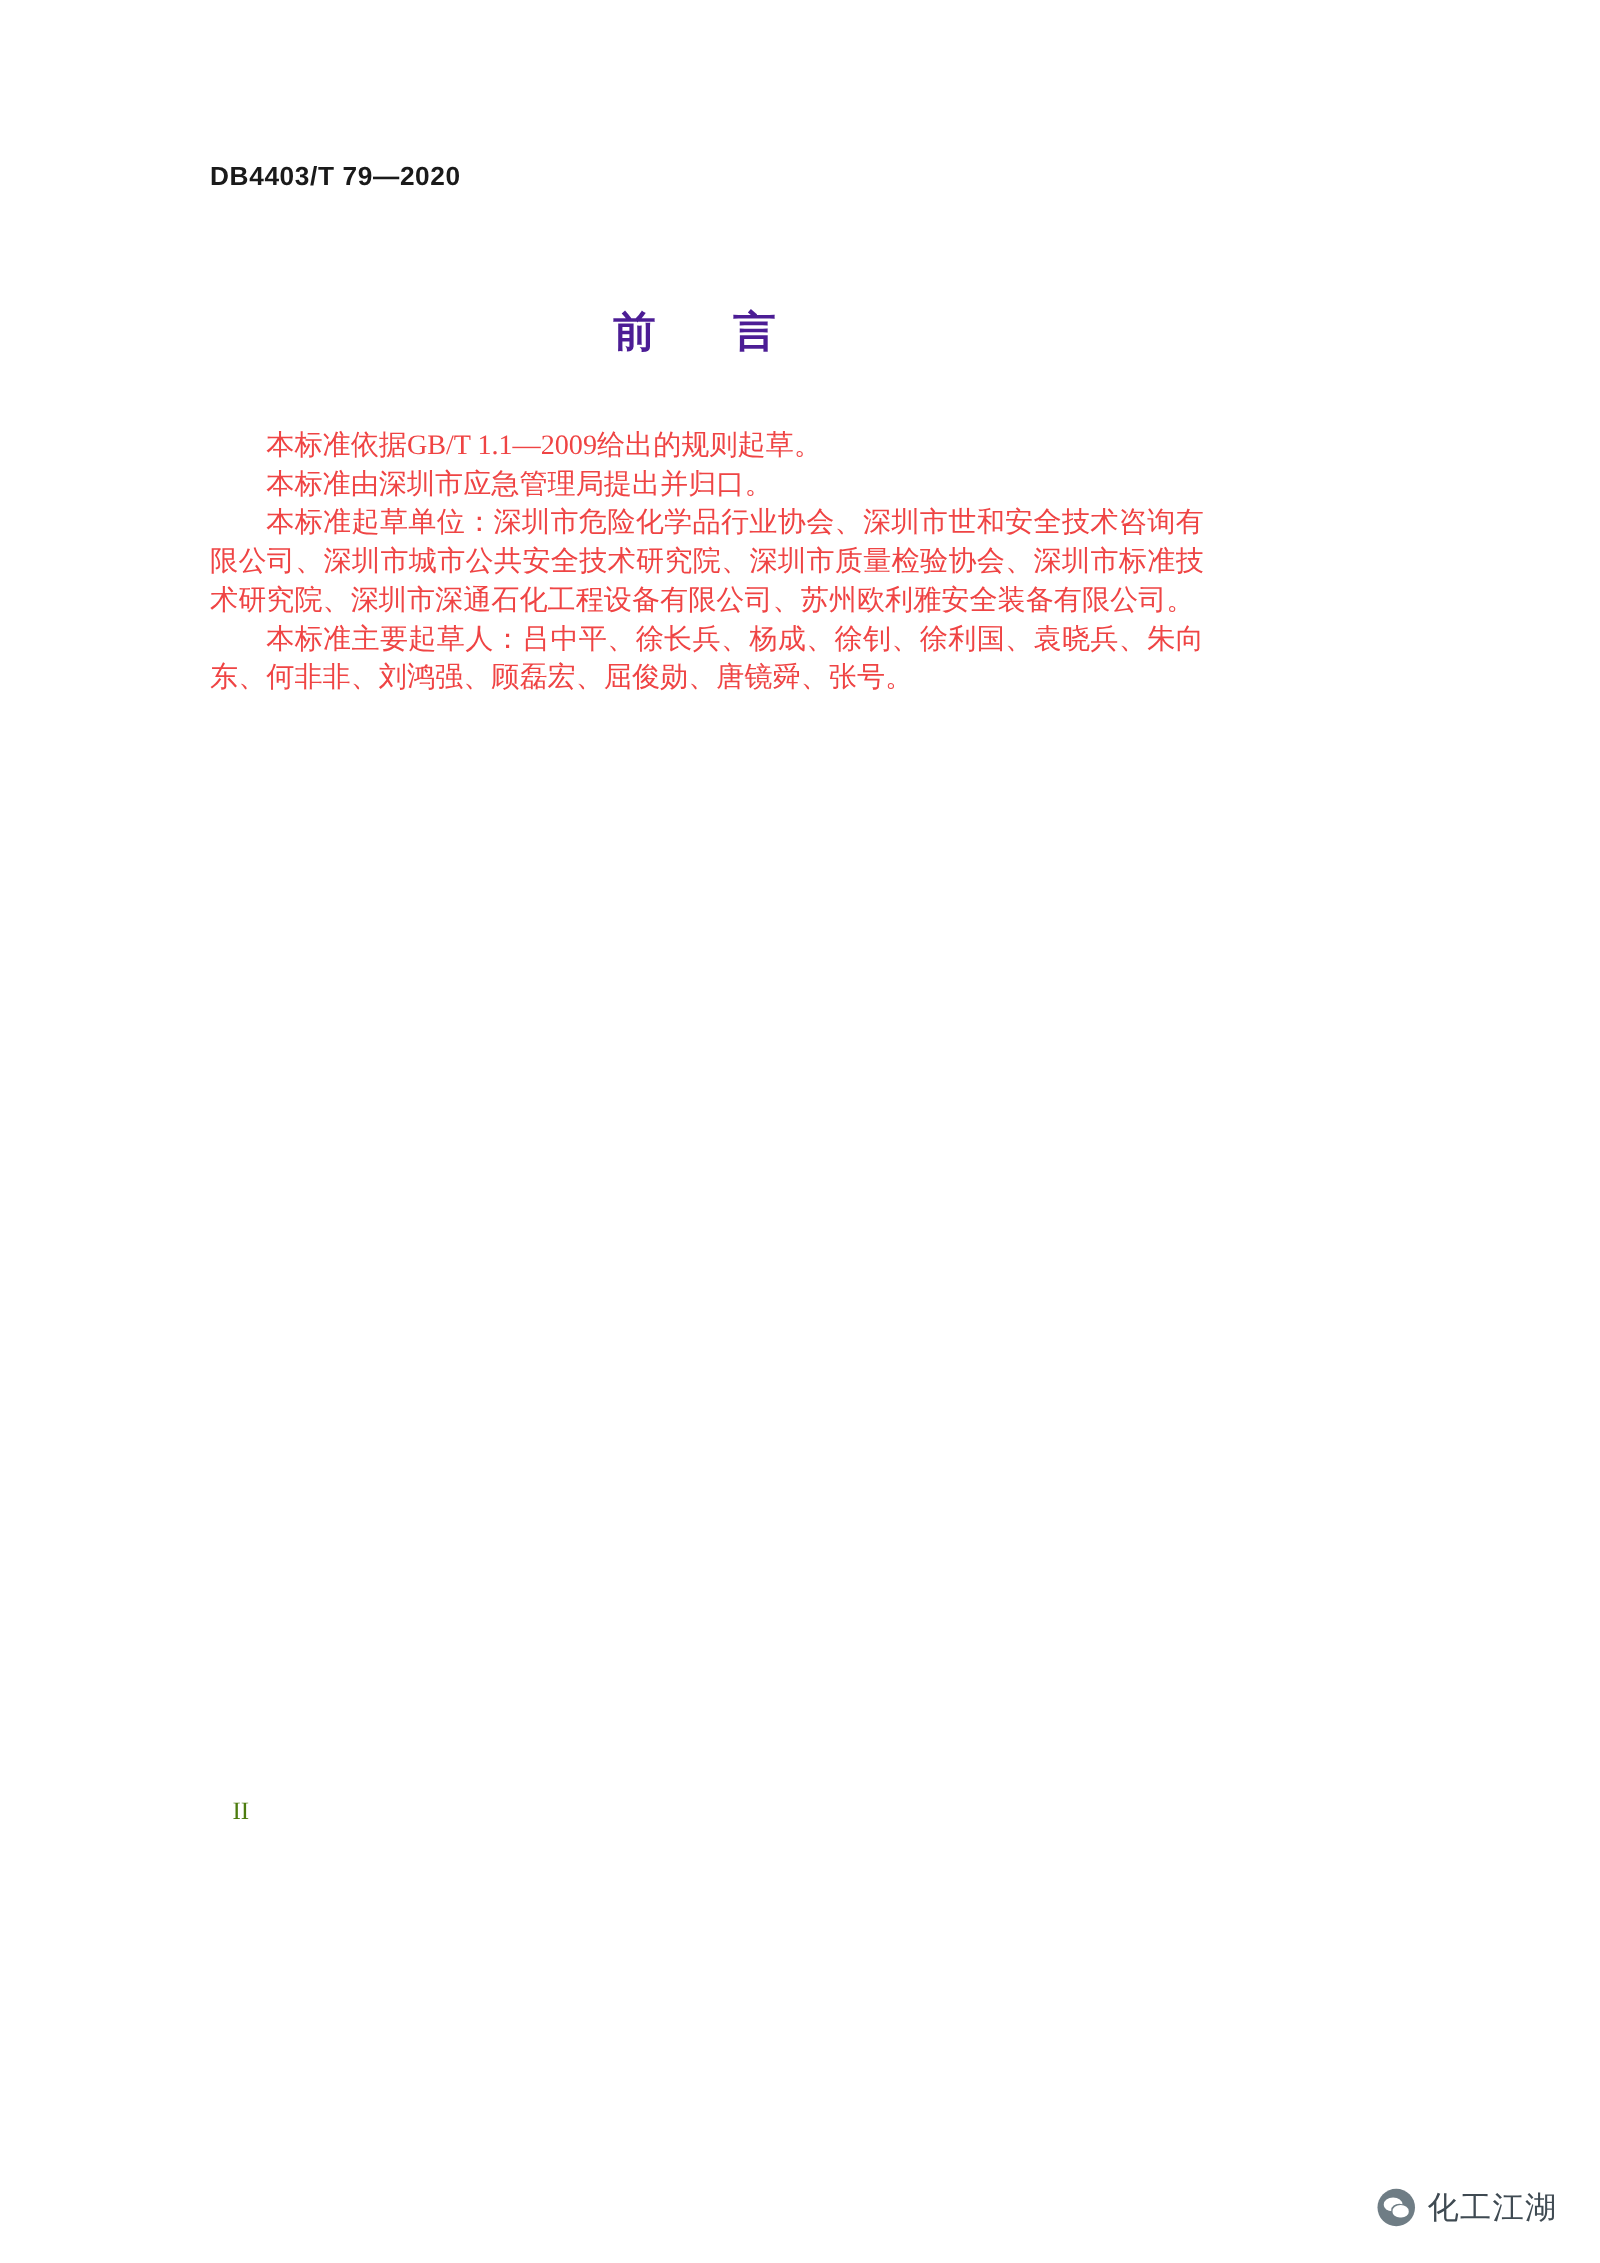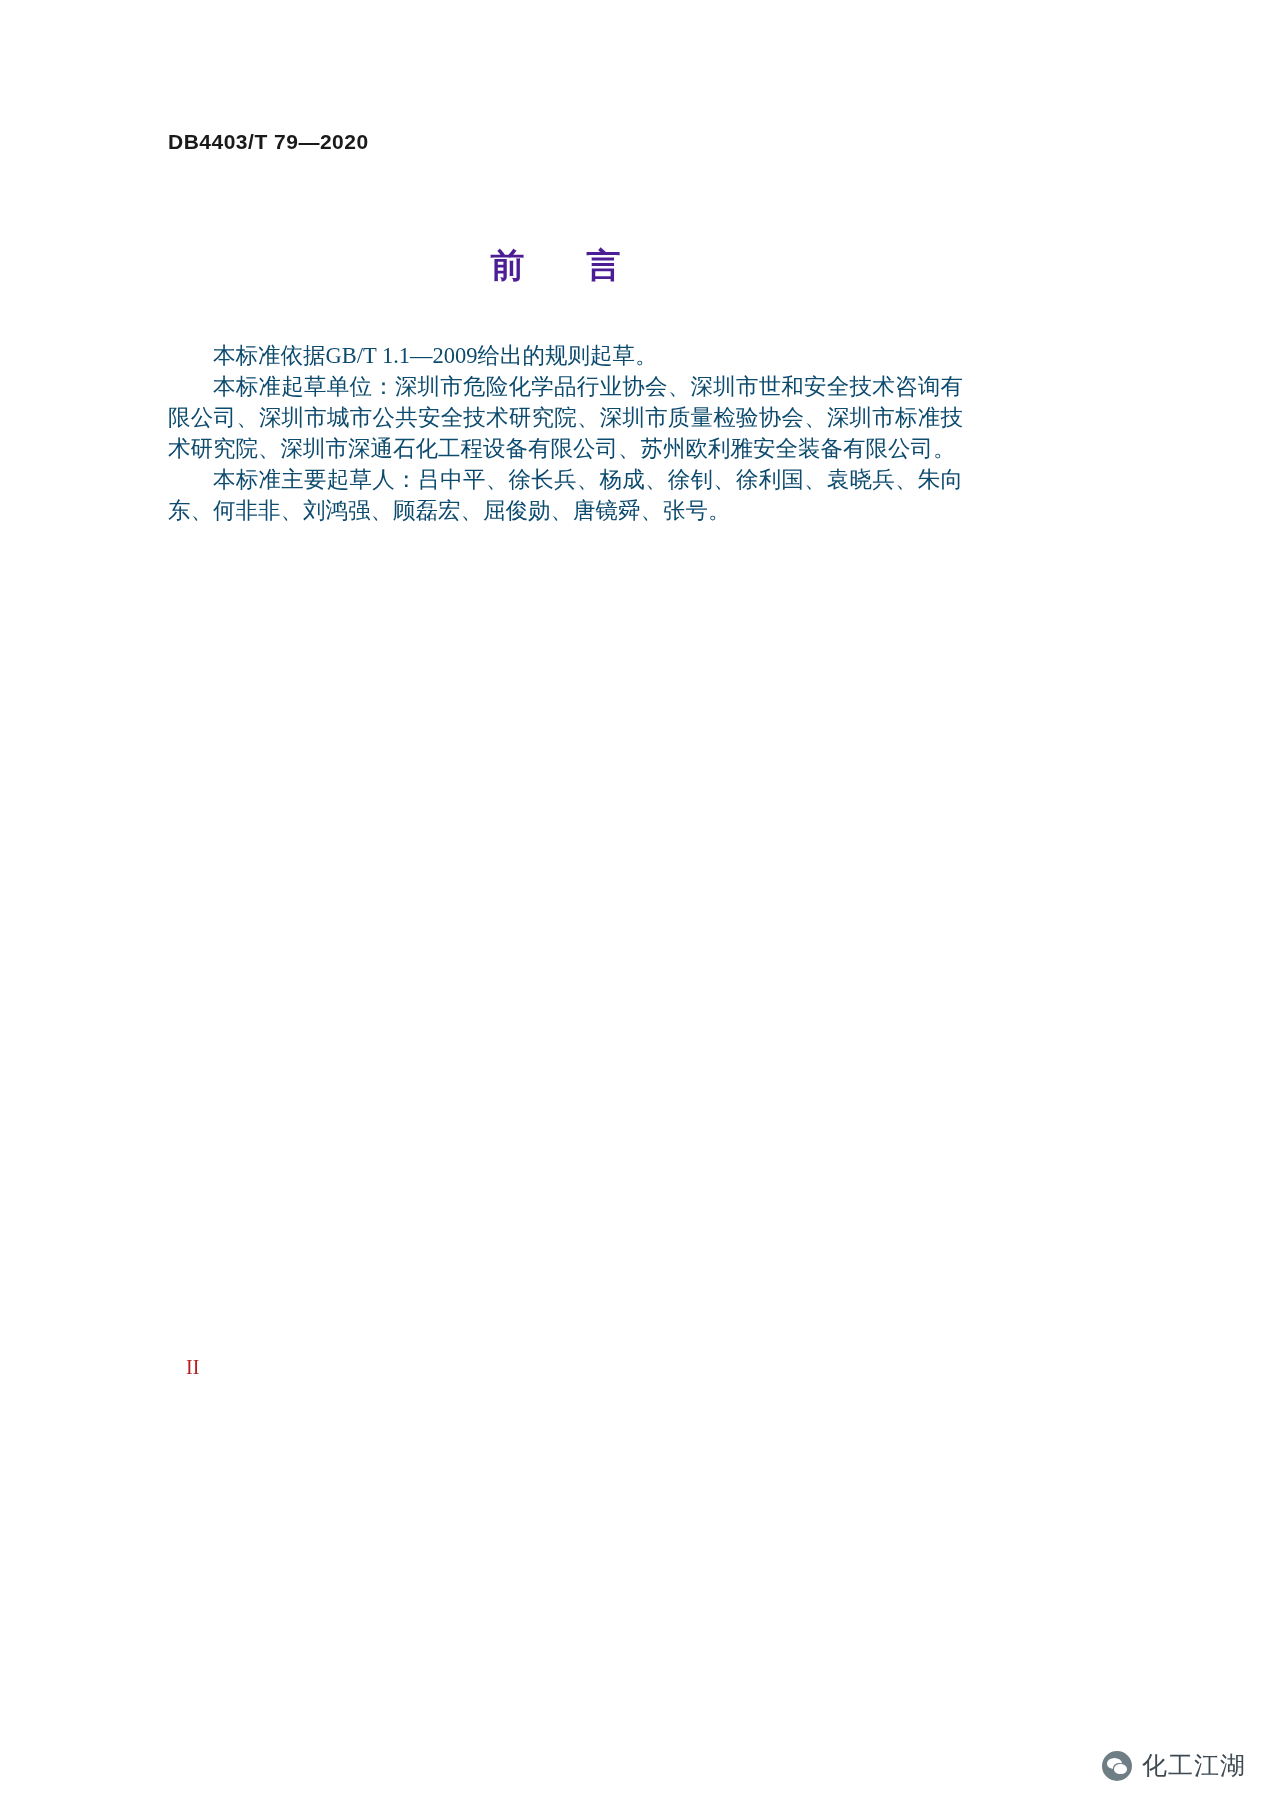--- a/index.html
+++ b/index.html
@@ -45,35 +45,35 @@
     letter-spacing: 14px;
     color: #4c1d95;
   }
   .body-block {
     position: absolute;
     left: 168px;
     top: 340px;
     width: 795px;
     font-size: 22.5px;
     line-height: 31px;
-    color: #0c4a6e;
+    color: #ef4444;
     text-align: justify;
     text-justify: inter-ideograph;
   }
   .para {
     margin: 0 0 0 0;
     text-indent: 2em;
   }
   .page-number {
     position: absolute;
     left: 186px;
-    top: 1356px;
+    top: 1438px;
     font-family: "Liberation Serif", serif;
     font-size: 20px;
-    color: #b91c1c;
+    color: #4d7c0f;
   }
   .watermark {
     position: absolute;
     right: 34px;
     bottom: 28px;
     display: flex;
     align-items: center;
     gap: 10px;
   }
   .wechat-icon {
@@ -117,20 +117,21 @@
 <body>
 
 <div class="page">
 
   <div class="std-code">DB4403/T 79—2020</div>
 
   <div class="doc-title">前　言</div>
 
   <div class="body-block">
     <p class="para">本标准依据GB/T 1.1—2009给出的规则起草。</p>
+    <p class="para">本标准由深圳市应急管理局提出并归口。</p>
     <p class="para">本标准起草单位：深圳市危险化学品行业协会、深圳市世和安全技术咨询有限公司、深圳市城市公共安全技术研究院、深圳市质量检验协会、深圳市标准技术研究院、深圳市深通石化工程设备有限公司、苏州欧利雅安全装备有限公司。</p>
     <p class="para">本标准主要起草人：吕中平、徐长兵、杨成、徐钊、徐利国、袁晓兵、朱向东、何非非、刘鸿强、顾磊宏、屈俊勋、唐镜舜、张号。</p>
   </div>
 
   <div class="page-number">II</div>
 
   <div class="watermark">
     <span class="wechat-icon"></span>
     <span class="wm-text">化工江湖</span>
   </div>

